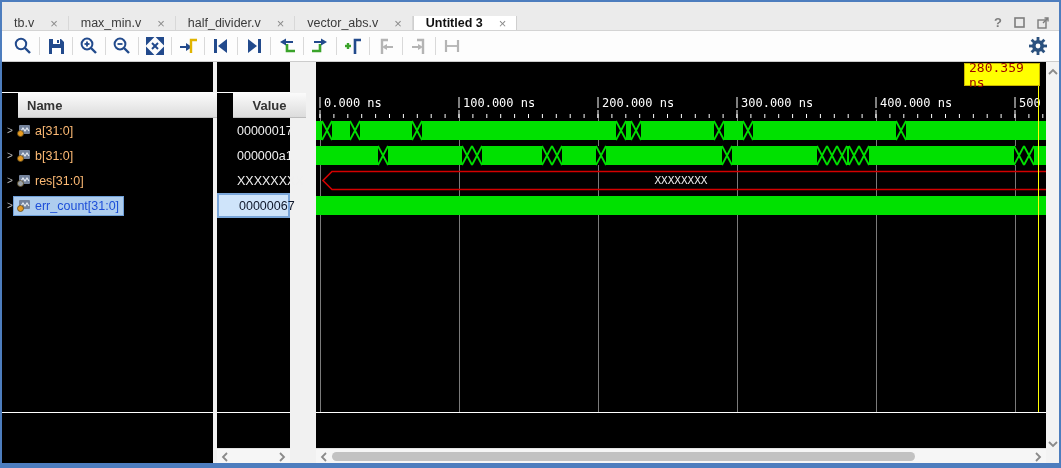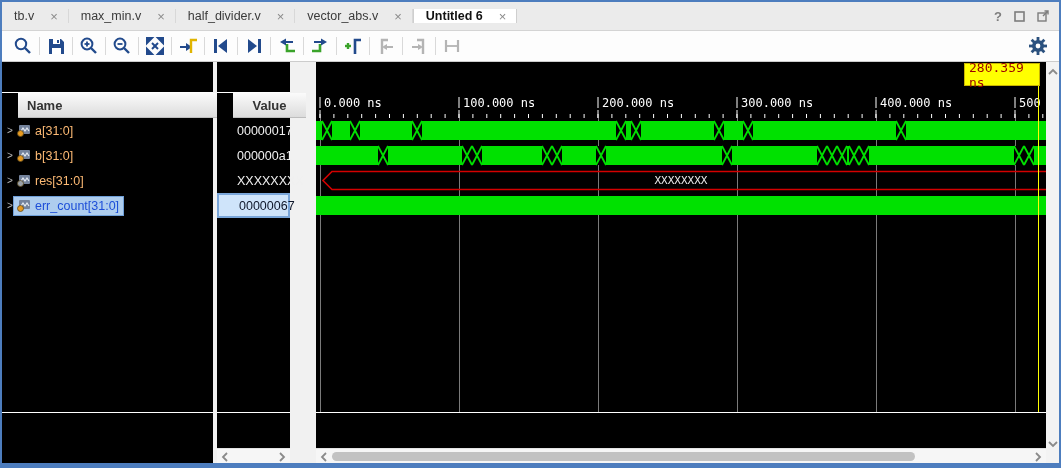--- a/index.html
+++ b/index.html
@@ -6,21 +6,21 @@
   html,body { background:#fff; }
   body { font-family:"Liberation Sans", sans-serif; }
   .window {
     position:relative; width:1061px; height:468px;
     background:#4d7dbe; padding:2px 2px 5px 2px;
   }
   .content { position:relative; width:1057px; height:461px; background:#f1f1f1; overflow:hidden; }
 
   
   .tabbar { position:absolute; left:0; top:0; width:1057px; height:29px;
-    background:#ebebeb; border-bottom:1px solid #d4d4d4; display:flex; align-items:center; }
+    background:#ebebeb; border-bottom:1px solid #d4d4d4; display:flex; align-items:flex-end; }
   .tabs { display:flex; align-items:stretch; }
   .tab { display:flex; align-items:center; padding:0 10px 0 12px; border-right:1px solid #d8d8d8;
     font-size:12.5px; color:#3a3a3a; cursor:default; }
   .tab .lbl { margin-right:16px; white-space:nowrap; }
   .tab .close { color:#8a8a8a; font-size:13px; line-height:1; }
   .tab.active { background:#fff; border-right:1px solid #cfcfcf; border-left:1px solid #cfcfcf; }
   .tab.active .lbl { font-weight:bold; color:#111; }
   .winctl { margin-left:auto; display:flex; align-items:center; gap:12px; padding-right:10px; }
   .winctl .wbtn { color:#7d7d7d; font-size:13px; font-weight:bold; display:flex; align-items:center; }
 
@@ -95,21 +95,21 @@
           </div>
           <div class="tab">
             <span class="lbl">half_divider.v</span>
             <span class="close">×</span>
           </div>
           <div class="tab">
             <span class="lbl">vector_abs.v</span>
             <span class="close">×</span>
           </div>
           <div class="tab active">
-            <span class="lbl">Untitled 6</span>
+            <span class="lbl">Untitled 3</span>
             <span class="close">×</span>
           </div>
         </div>
       <div class="winctl">
         <span class="wbtn">?</span>
         <span class="wbtn">
           <svg width="11" height="11">
               <rect x="1" y="1" width="9" height="9" fill="none" stroke="#7d7d7d" stroke-width="1.6"></rect>
             </svg>
         </span>

